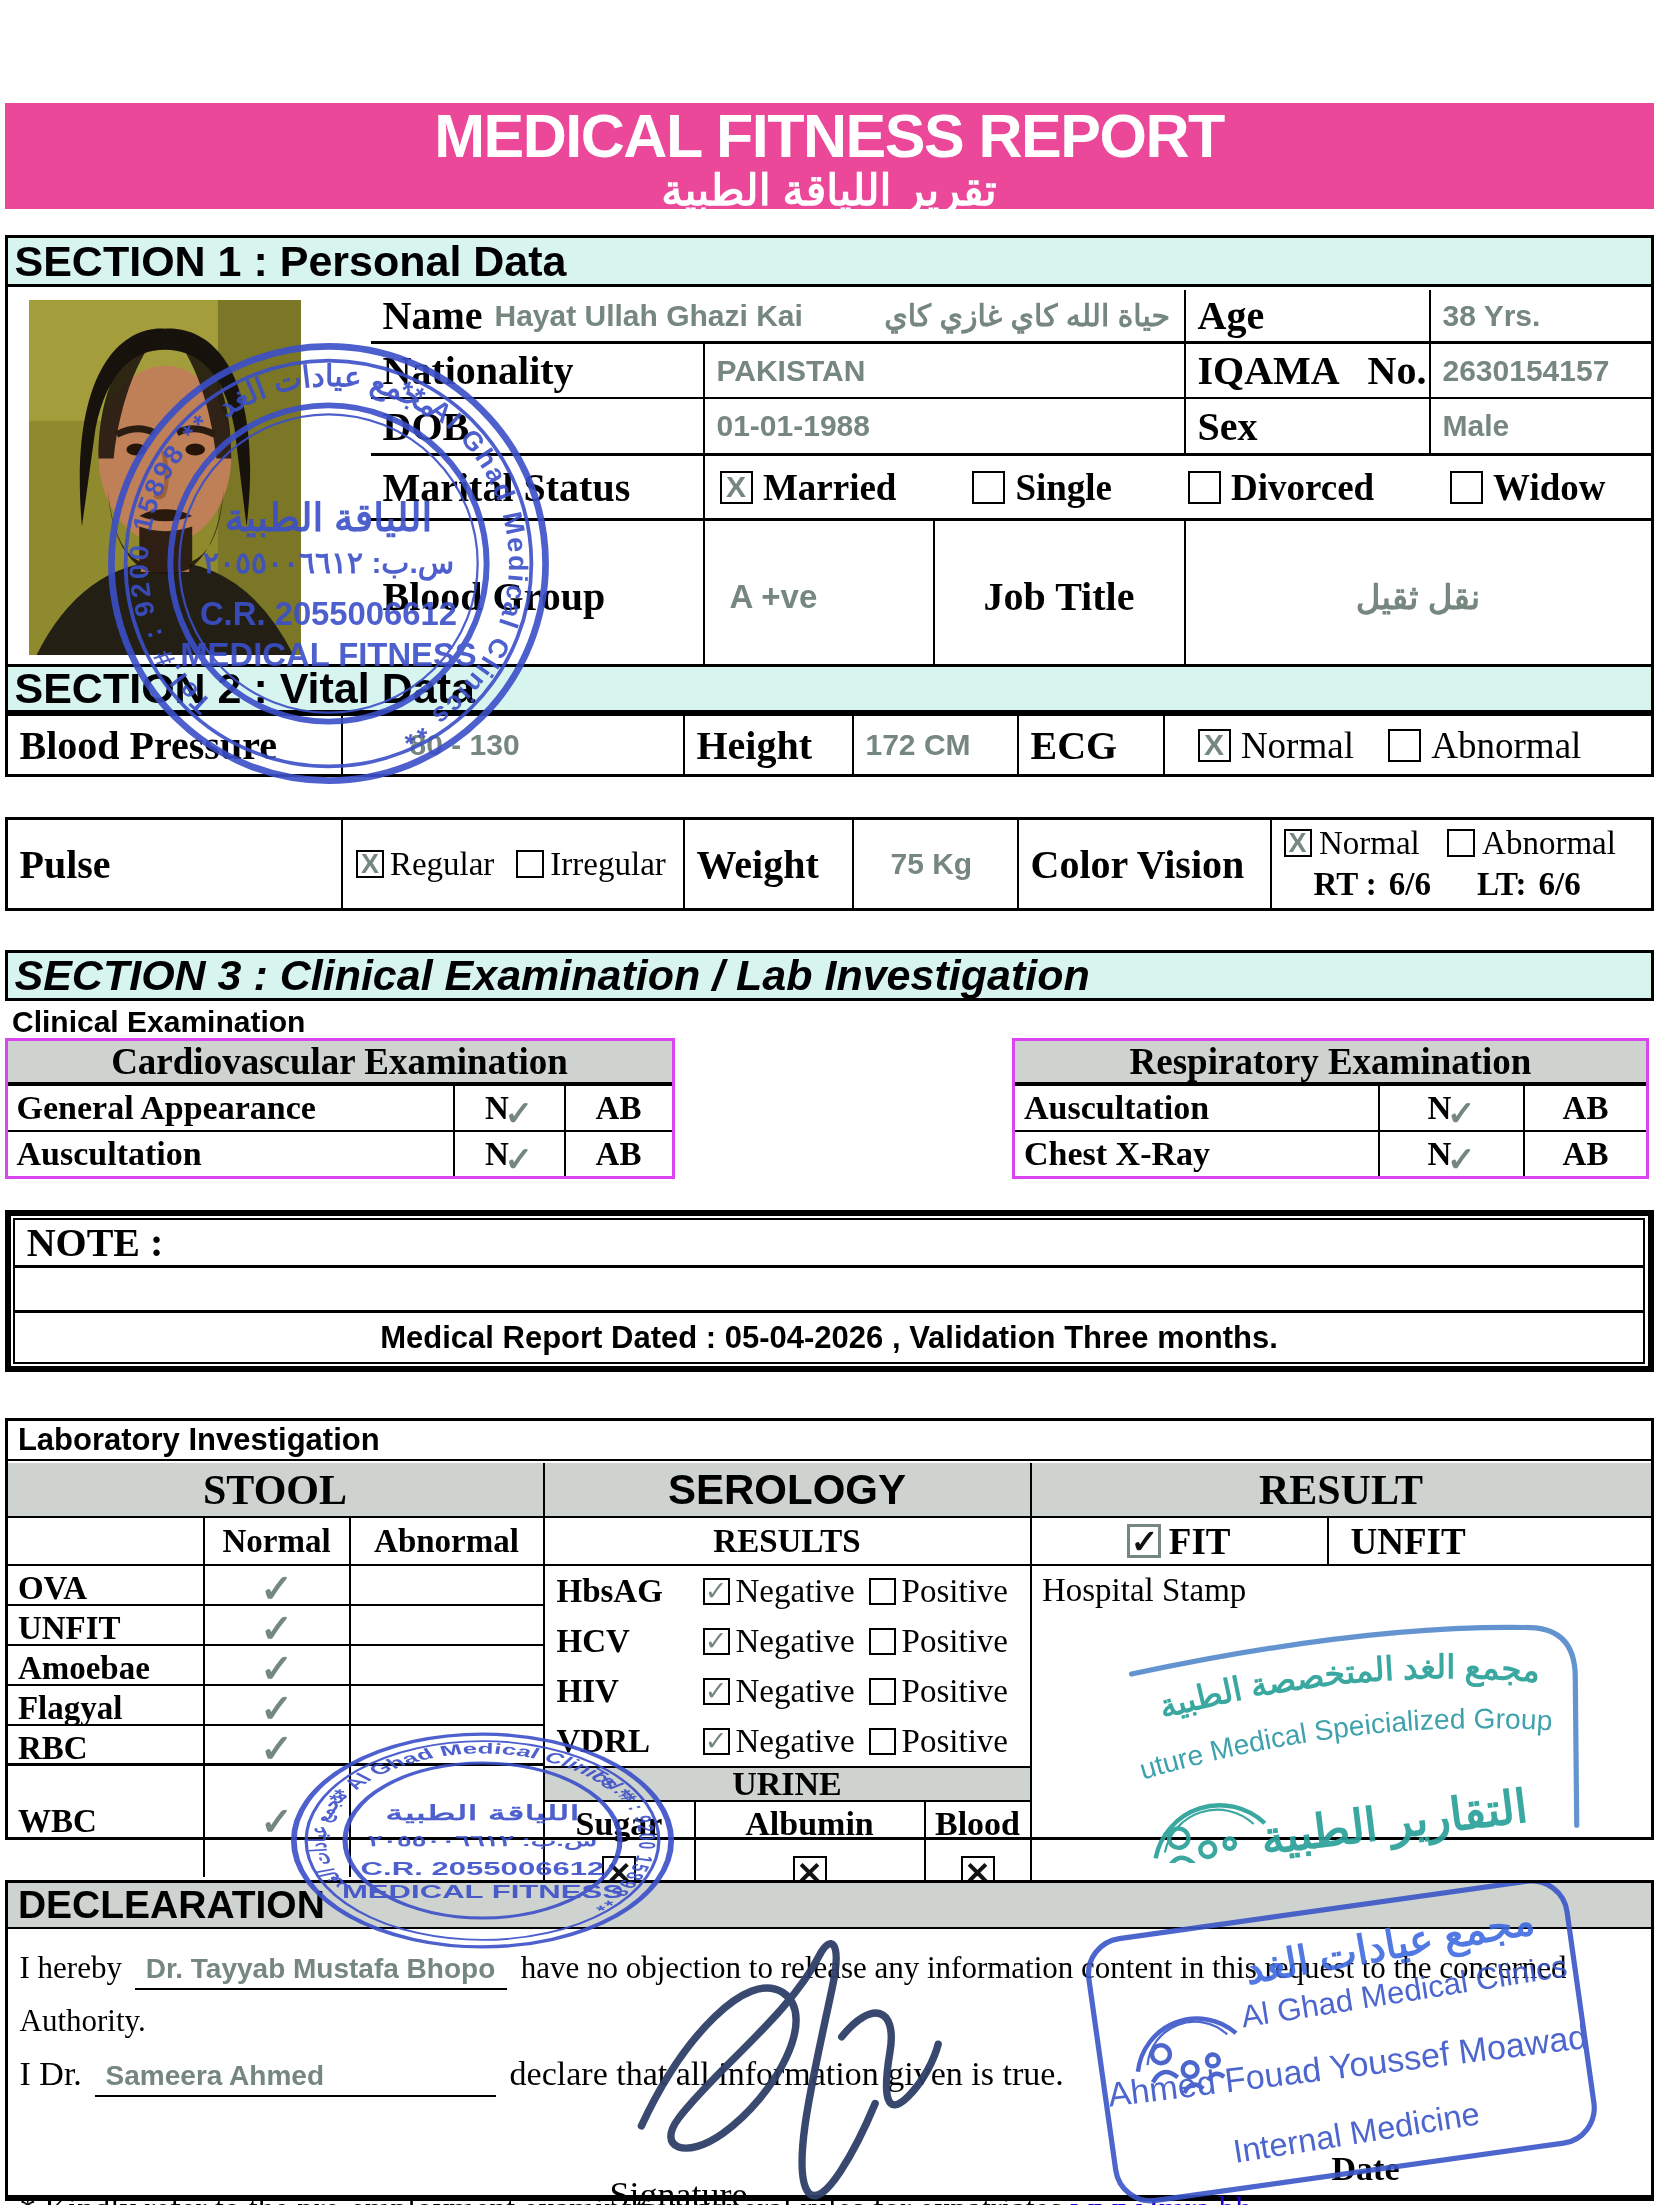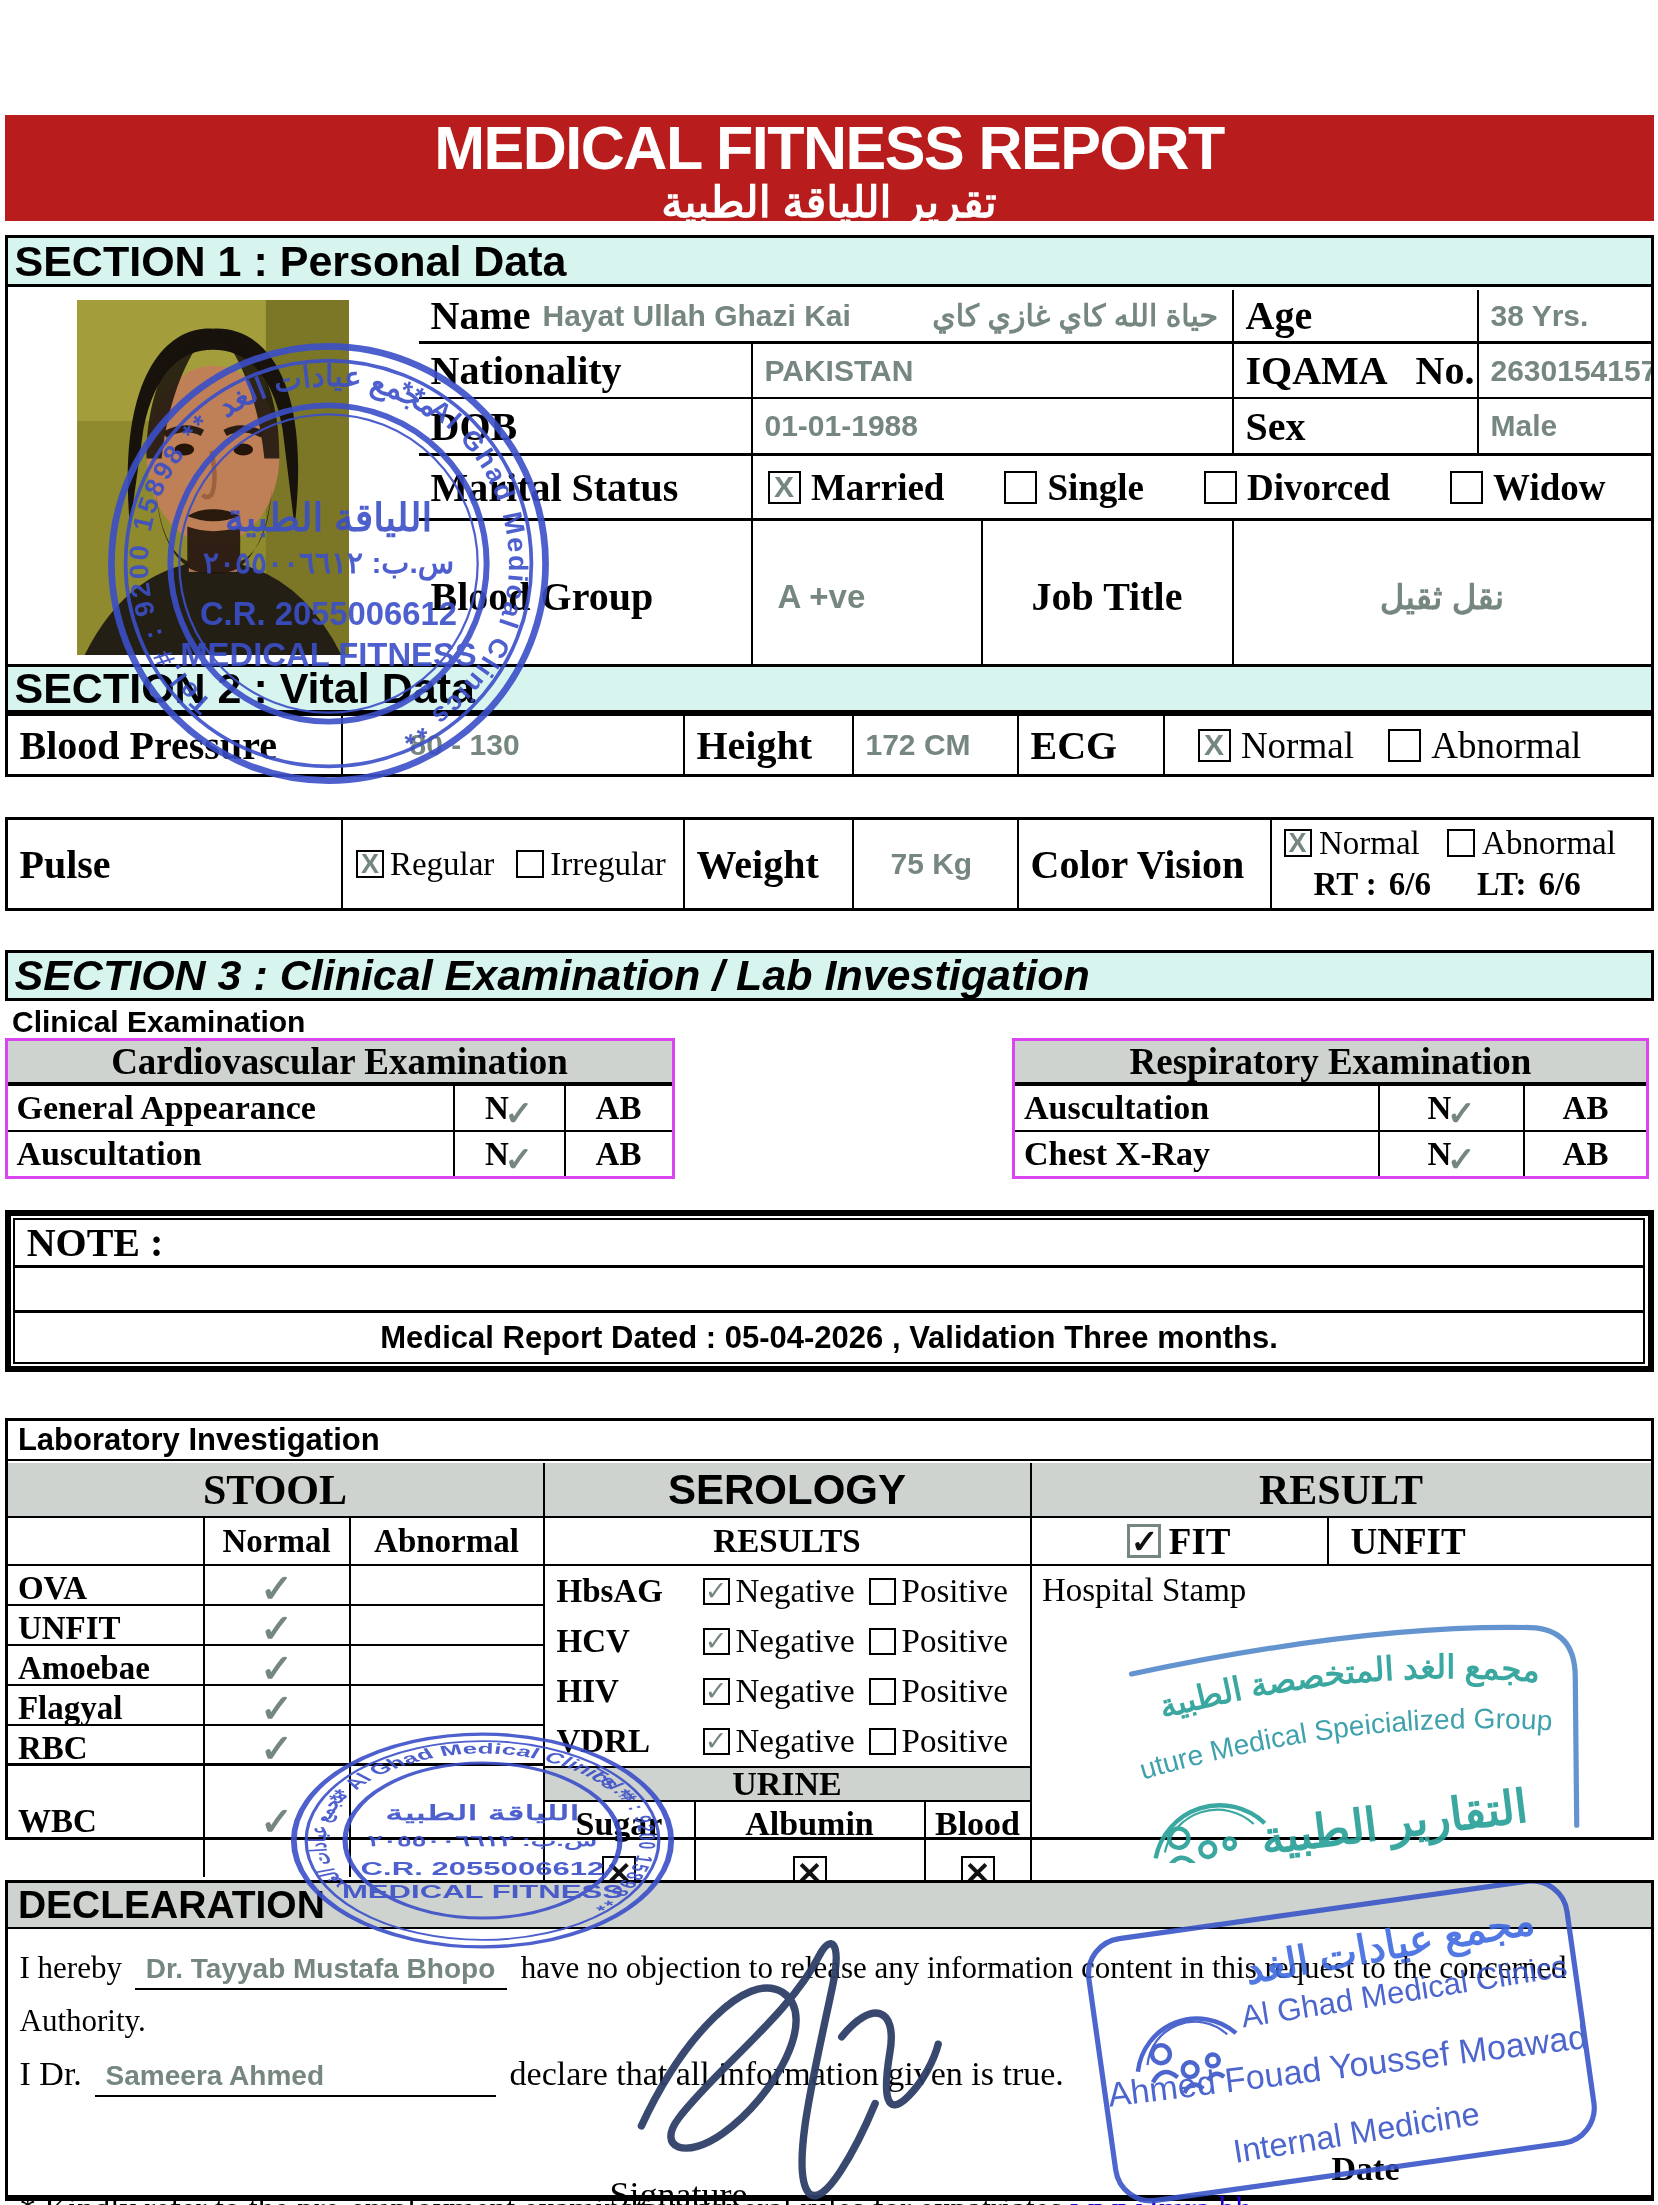--- a/index.html
+++ b/index.html
@@ -3,22 +3,22 @@
 <meta charset="utf-8">
 <style>
   * { margin:0; padding:0; box-sizing:border-box; }
   html,body { background:#e8e8e8; }
   .page {
     position:relative; width:1658px; height:2205px; margin:0 auto;
     background:#ffffff; font-family:"Liberation Serif", serif; color:#000;
     overflow:hidden;
   }
   
-  .band { position:absolute; left:4.5px; top:115px; width:1649px; height:106px;
-    background:#b91c1c; text-align:center; }
+  .band { position:absolute; left:4.5px; top:103px; width:1649px; height:106px;
+    background:#ec4899; text-align:center; }
   .band-title { font-family:"Liberation Sans", sans-serif; font-weight:bold;
     font-size:61px; color:#fff; letter-spacing:-1.5px; line-height:1.0; margin-top:3px;}
   .band-ar { font-family:"Liberation Sans", sans-serif; font-weight:bold;
     font-size:43px; color:#fff; line-height:1.0; margin-top:1.5px;}
   
   .mint { background:#d8f4ef; }
   .grayhd { background:#ced3cf; }
   .sec-head { display:flex; align-items:center; padding-left:7px;
     font-family:"Liberation Sans", sans-serif; font-weight:bold; font-size:43px; }
   .lbl { font-weight:bold; }
@@ -28,21 +28,21 @@
     font-family:"Liberation Sans", sans-serif; font-weight:bold; line-height:1; }
   .cbx i { font-style:normal; font-size:30px; }
   .mark-sage { color:#76877f; }
   .nchk { color:#76877f; font-size:34px; margin-left:-4.5px; transform:translateY(4.5px); display:inline-block; }
   
   .box { position:absolute; background:#fff; border:3.7px solid #000; }
   .sec1 { left:4.5px; top:235px; width:1649px; height:440px; }
   .sec1 .sec-head { height:49px; border-bottom:3px solid #000; }
   .s1-grid { position:absolute; left:0; top:52px; right:0; bottom:0;
     display:grid; grid-template-columns:363px 332px 230px 251px 245px 1fr;
-    grid-template-rows:51px 56px 56px 65px 1fr;padding-left:48px; }
+    grid-template-rows:51px 56px 56px 65px 1fr; }
   .cell { display:flex; align-items:center; overflow:hidden; }
   .bl { border-left:2.2px solid #000; } .bt { border-top:2.2px solid #000; }
   .bt4 { border-top:3px solid #000; } .bt5 { border-top:3.7px solid #000; }
   .photo-cell { grid-column:1; grid-row:1/6; position:relative; }
   .lbl-lg { font-size:40px; font-weight:bold; }
   .pad { padding-left:12px; }
   .v40 { font-size:30px; }
   
   .sec2h { left:4.5px; top:664px; width:1649px; height:49px; border:3px solid #000; }
   .vrow { position:absolute; left:4.5px; width:1649px; border:3px solid #000; display:grid; }

